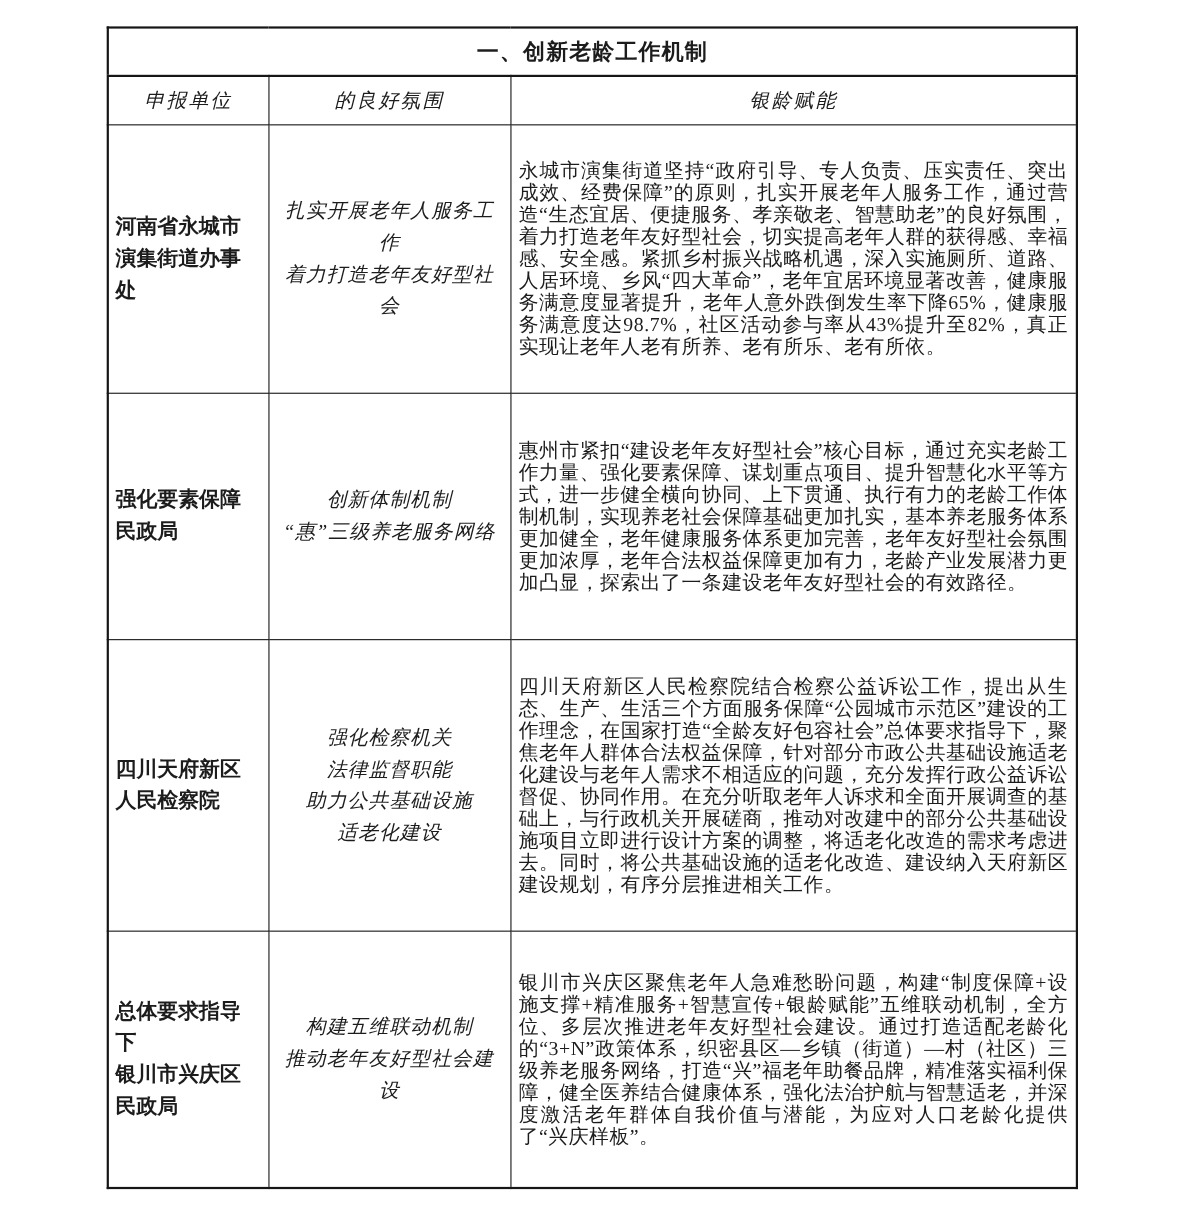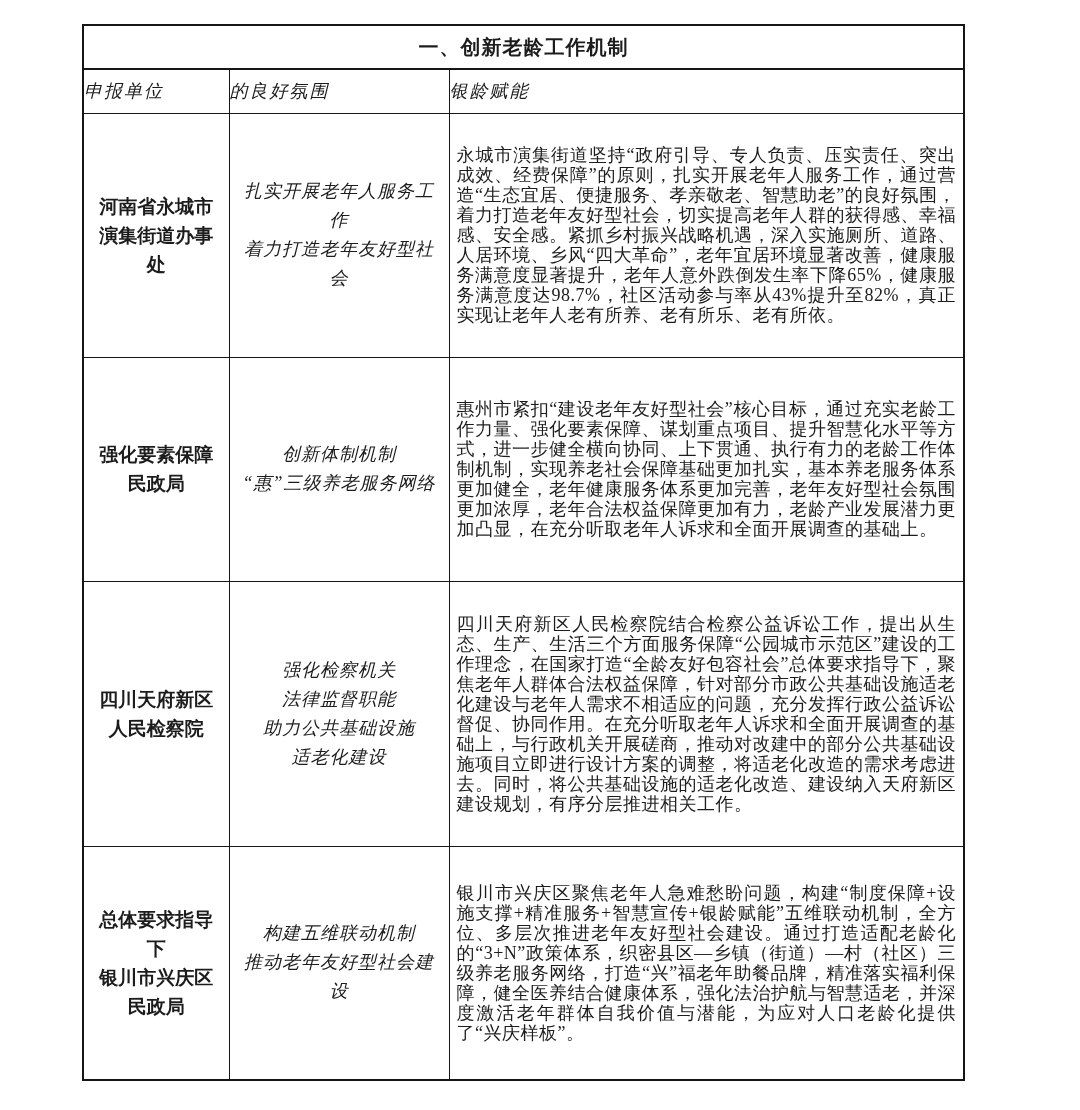--- a/index.html
+++ b/index.html
@@ -10,21 +10,21 @@
     color: #1c1c1c;
   }
   .page {
     width: 1080px;
     height: 1110px;
     background: #ffffff;
     position: relative;
   }
   table.case-table {
     position: absolute;
-    left: 82px;
+    left: 97px;
     top: 24px;
     width: 881px;
     border-collapse: collapse;
     table-layout: fixed;
     background: #ffffff;
   }
   table.case-table td, table.case-table th {
     border: 1px solid #161616;
     vertical-align: middle;
     background: #ffffff;
@@ -34,27 +34,26 @@
     height: 44px;
     text-align: center;
     font-family: "Liberation Sans", "DejaVu Sans", sans-serif;
     font-weight: bold;
     font-size: 20px;
     letter-spacing: 1px;
     border-bottom: 2px solid #161616;
   }
   tr.header-row td {
     height: 44px;
-    text-align: left;
+    text-align: center;
     font-size: 18px;
     font-style: italic; 
     letter-spacing: 2px;
   }
   td.unit-cell {
-    text-align: center;
     font-family: "Liberation Sans", "DejaVu Sans", sans-serif;
     font-weight: bold;
     font-size: 19px;
     line-height: 29px;
     white-space: pre-line;
     padding: 4px 6px;
   }
   td.case-name-cell {
     text-align: center;
     font-size: 18px;
@@ -101,21 +100,21 @@
 演集街道办事处</td>
         <td class="case-name-cell">扎实开展老年人服务工作
 着力打造老年友好型社会</td>
         <td class="summary-cell">永城市演集街道坚持“政府引导、专人负责、压实责任、突出成效、经费保障”的原则，扎实开展老年人服务工作，通过营造“生态宜居、便捷服务、孝亲敬老、智慧助老”的良好氛围，着力打造老年友好型社会，切实提高老年人群的获得感、幸福感、安全感。紧抓乡村振兴战略机遇，深入实施厕所、道路、人居环境、乡风“四大革命”，老年宜居环境显著改善，健康服务满意度显著提升，老年人意外跌倒发生率下降65%，健康服务满意度达98.7%，社区活动参与率从43%提升至82%，真正实现让老年人老有所养、老有所乐、老有所依。</td>
       </tr>
       <tr class="r2">
         <td class="unit-cell">强化要素保障
 民政局</td>
         <td class="case-name-cell">创新体制机制
 “惠”三级养老服务网络</td>
-        <td class="summary-cell">惠州市紧扣“建设老年友好型社会”核心目标，通过充实老龄工作力量、强化要素保障、谋划重点项目、提升智慧化水平等方式，进一步健全横向协同、上下贯通、执行有力的老龄工作体制机制，实现养老社会保障基础更加扎实，基本养老服务体系更加健全，老年健康服务体系更加完善，老年友好型社会氛围更加浓厚，老年合法权益保障更加有力，老龄产业发展潜力更加凸显，在充分听取老年人诉求和全面开展调查的基础上。</td>
+        <td class="summary-cell">惠州市紧扣“建设老年友好型社会”核心目标，通过充实老龄工作力量、强化要素保障、谋划重点项目、提升智慧化水平等方式，进一步健全横向协同、上下贯通、执行有力的老龄工作体制机制，实现养老社会保障基础更加扎实，基本养老服务体系更加健全，老年健康服务体系更加完善，老年友好型社会氛围更加浓厚，老年合法权益保障更加有力，老龄产业发展潜力更加凸显，探索出了一条建设老年友好型社会的有效路径。</td>
       </tr>
       <tr class="r3">
         <td class="unit-cell">四川天府新区
 人民检察院</td>
         <td class="case-name-cell">强化检察机关
 法律监督职能
 助力公共基础设施
 适老化建设</td>
         <td class="summary-cell">四川天府新区人民检察院结合检察公益诉讼工作，提出从生态、生产、生活三个方面服务保障“公园城市示范区”建设的工作理念，在国家打造“全龄友好包容社会”总体要求指导下，聚焦老年人群体合法权益保障，针对部分市政公共基础设施适老化建设与老年人需求不相适应的问题，充分发挥行政公益诉讼督促、协同作用。在充分听取老年人诉求和全面开展调查的基础上，与行政机关开展磋商，推动对改建中的部分公共基础设施项目立即进行设计方案的调整，将适老化改造的需求考虑进去。同时，将公共基础设施的适老化改造、建设纳入天府新区建设规划，有序分层推进相关工作。</td>
       </tr>

